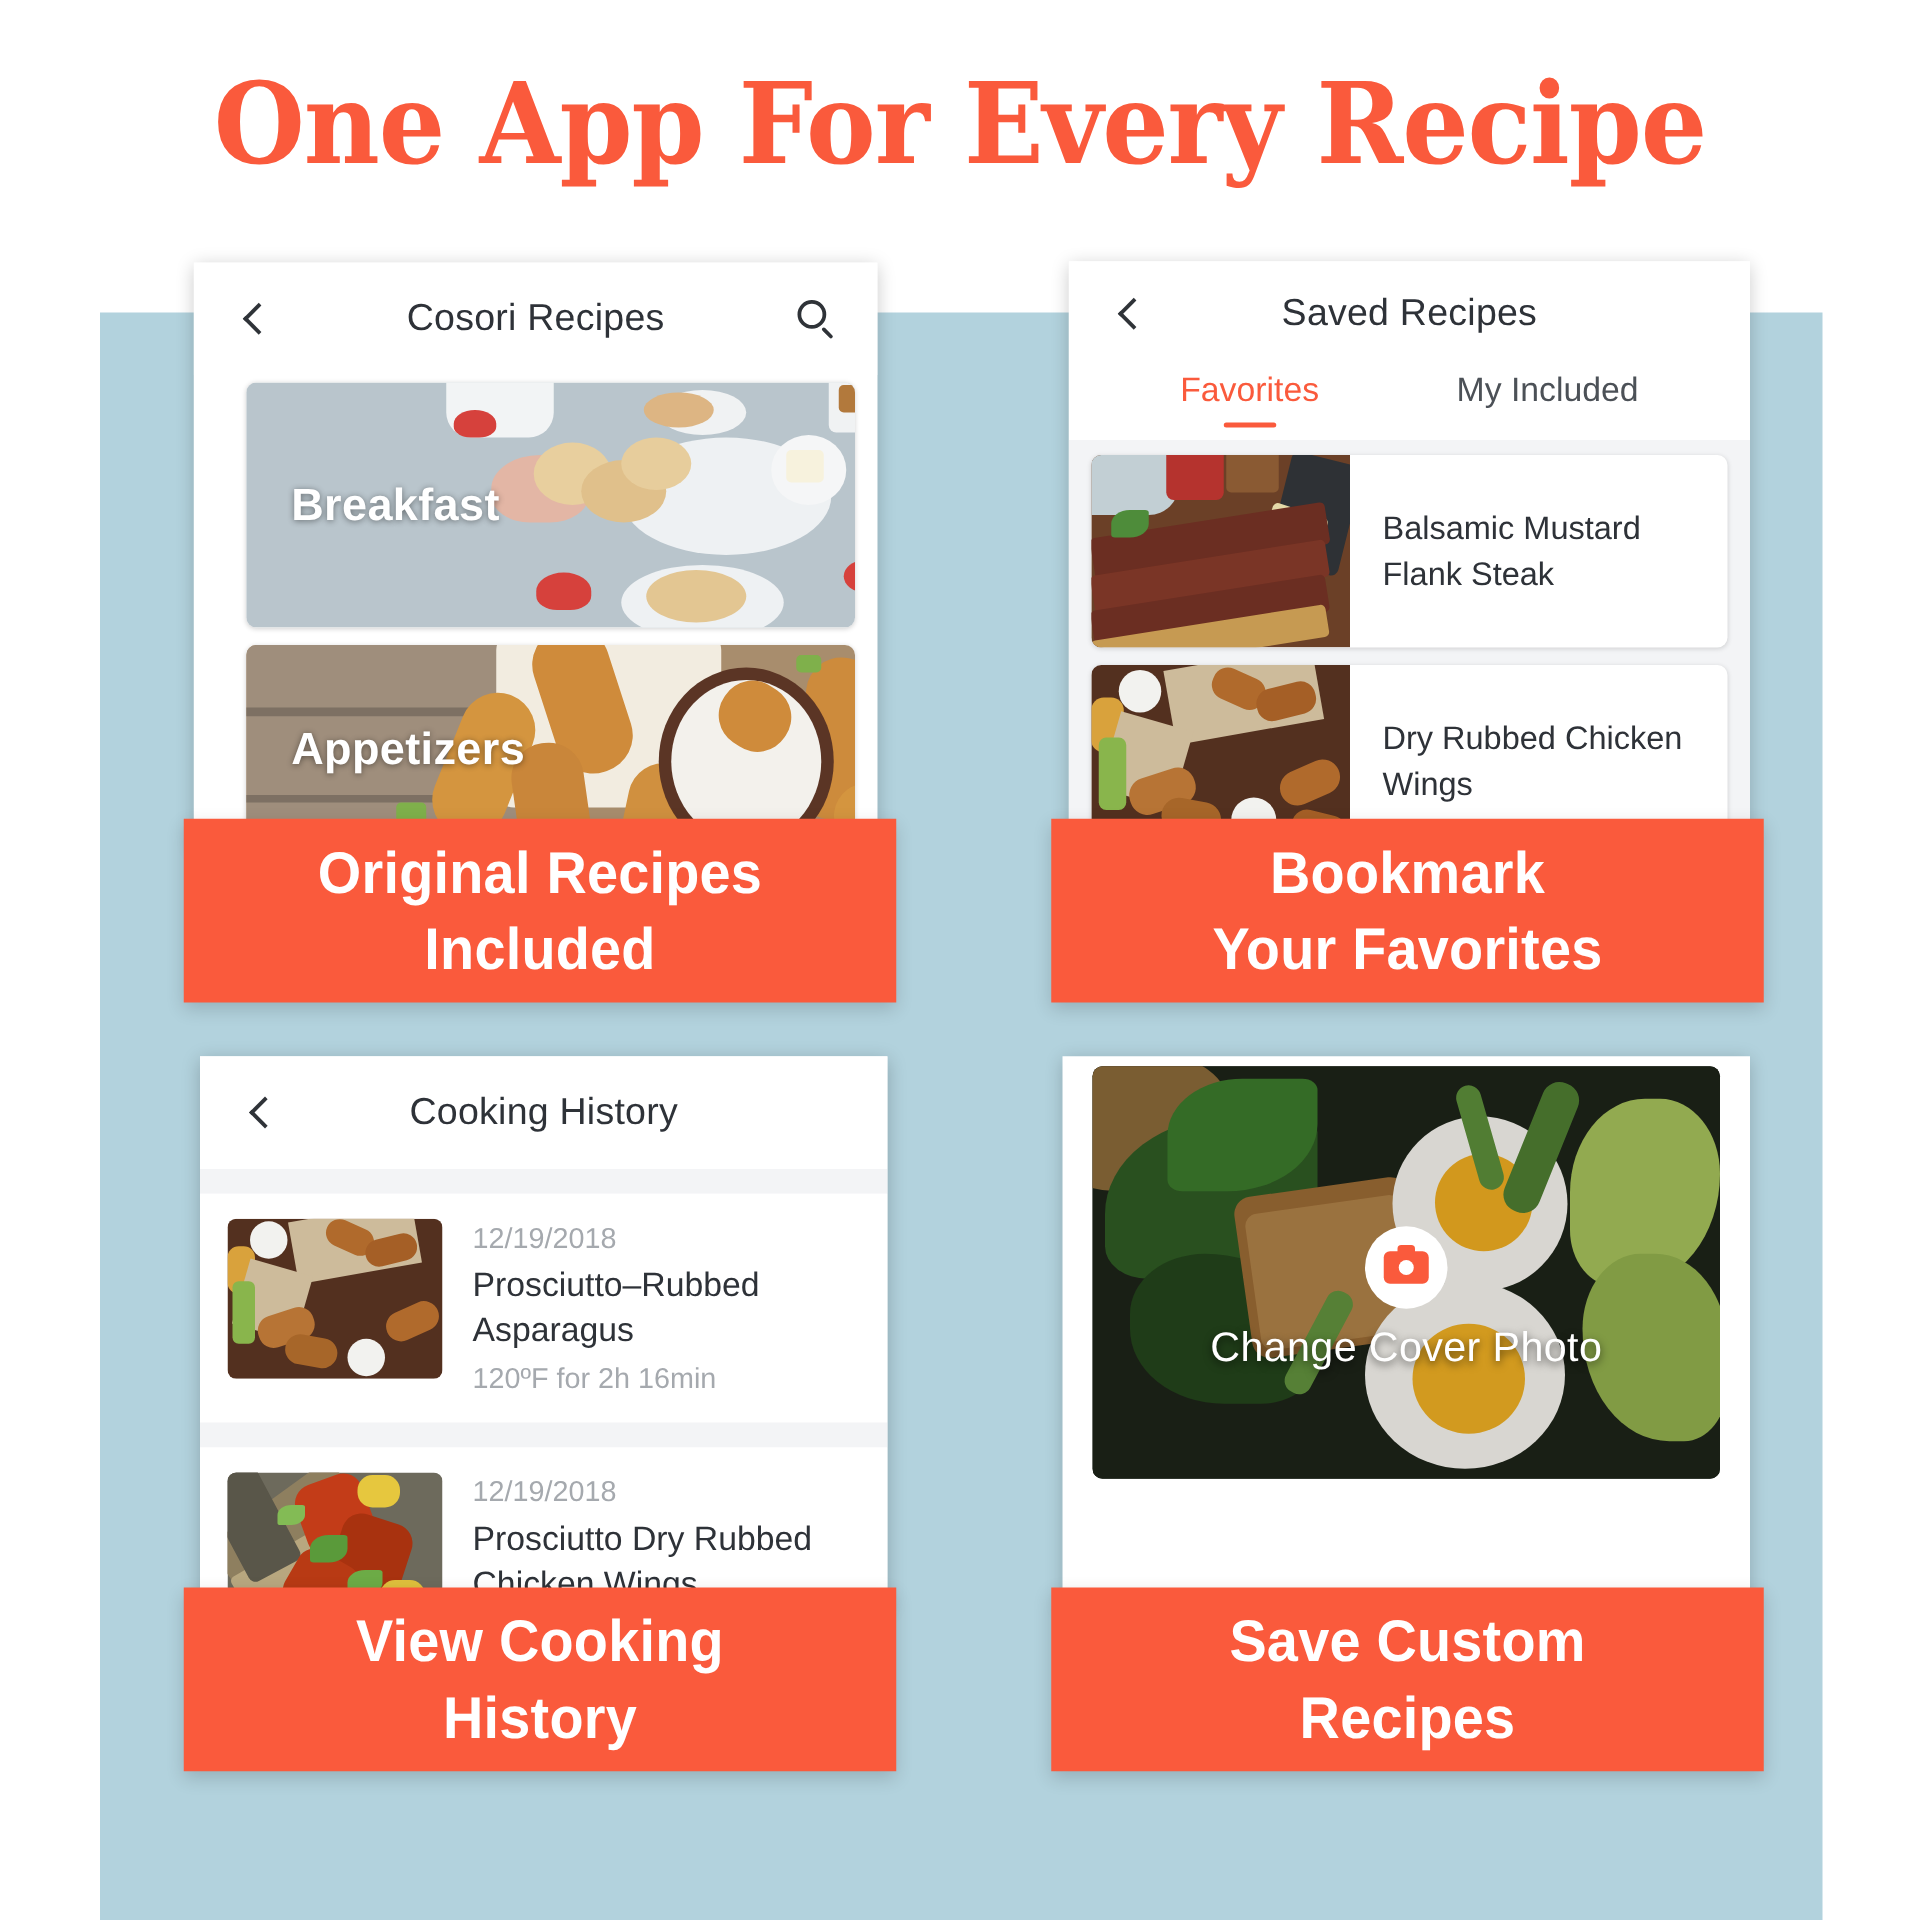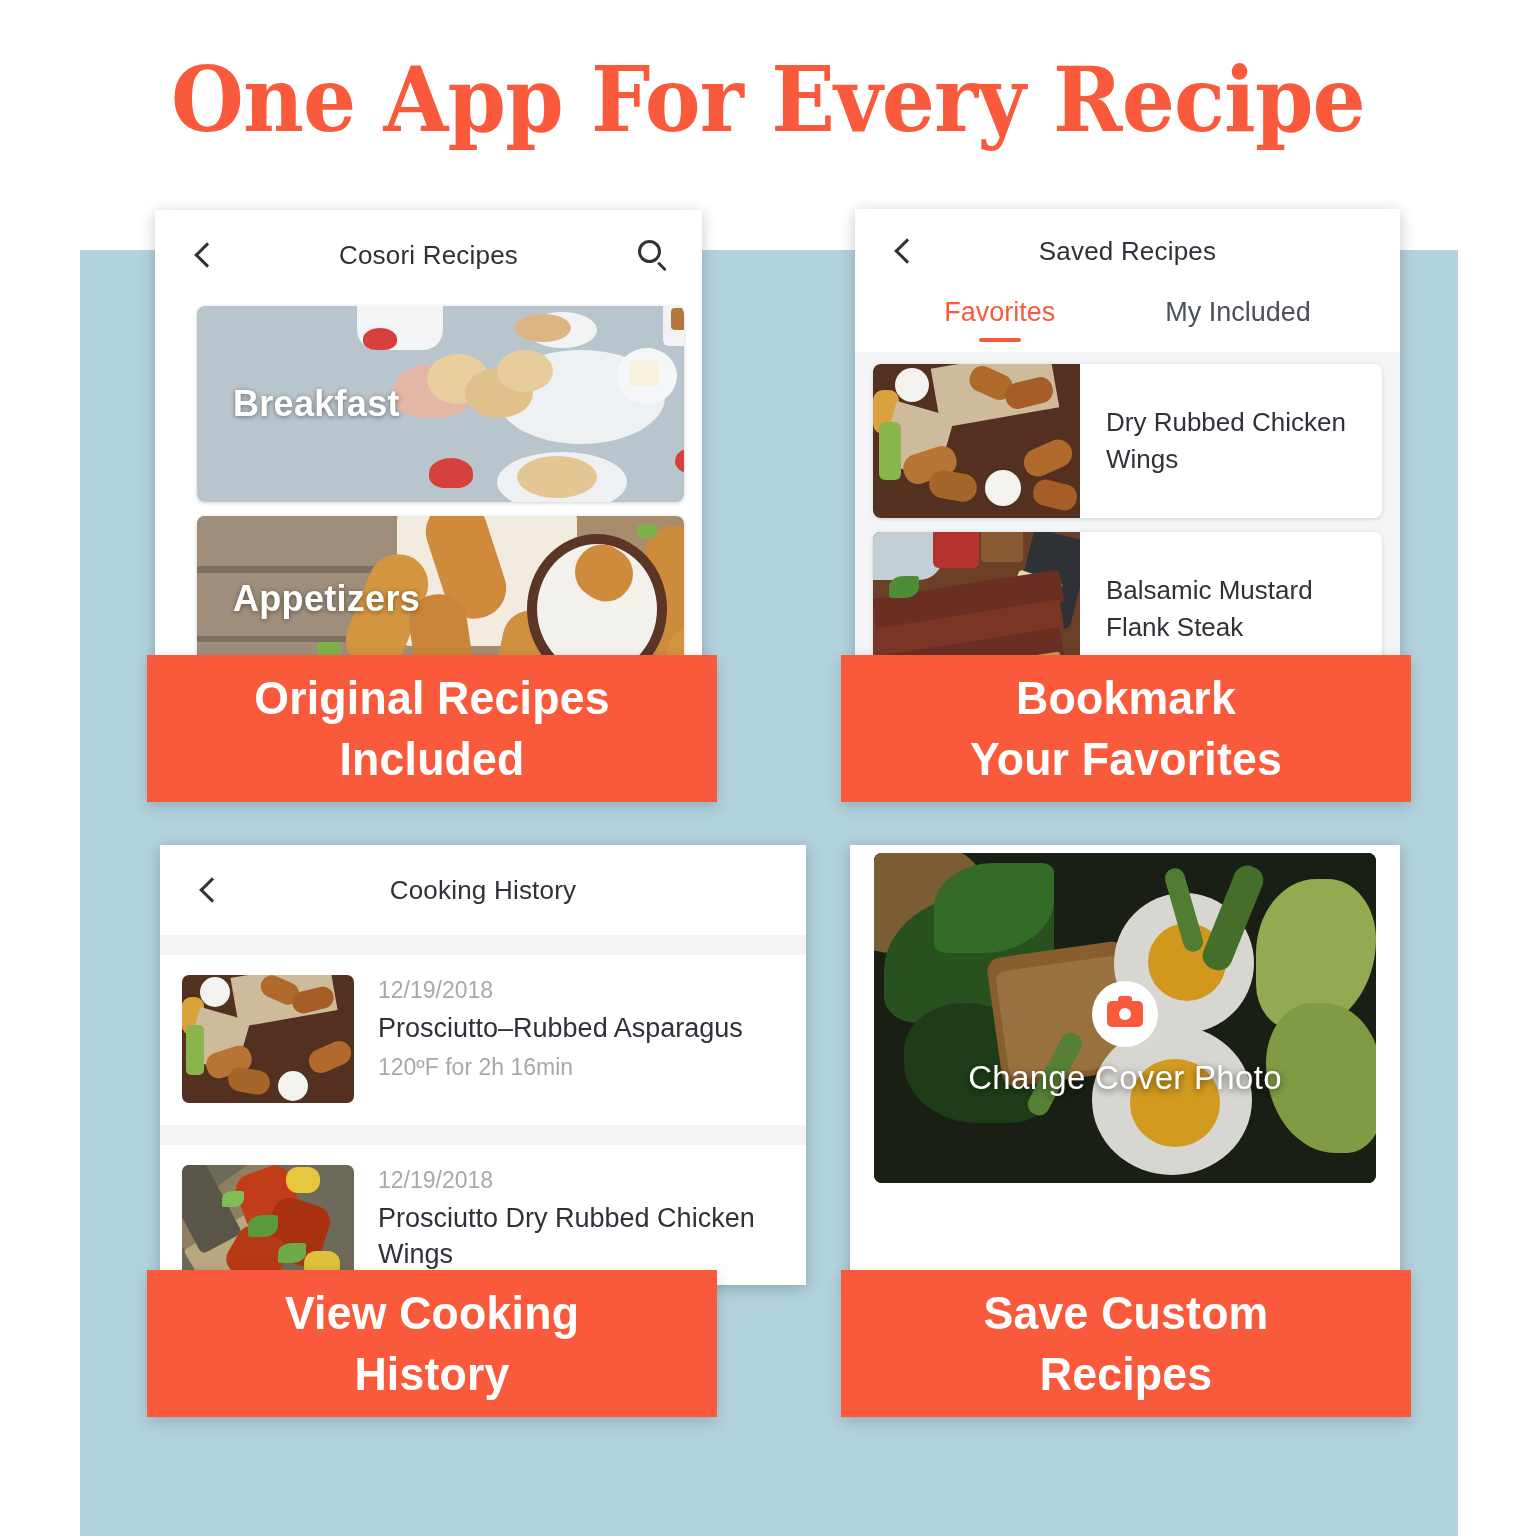--- a/index.html
+++ b/index.html
@@ -35,36 +35,36 @@
 
   
   .phone {
     position: absolute;
     background: #ffffff;
     overflow: hidden;
     box-shadow: 0 3px 14px rgba(0,0,0,0.22);
   }
   .phone.tl { left: 155px;  top: 210px;  width: 547px;  height: 465px; }
   .phone.tr { left: 855px;  top: 209px;  width: 545px;  height: 465px; }
-  .phone.bl { left: 160px;  top: 845px;  width: 646px;  height: 440px; }
+  .phone.bl { left: 160px;  top: 845px;  width: 550px;  height: 440px; }
   .phone.br { left: 850px;  top: 845px;  width: 550px;  height: 440px; }
 
   
   .navbar {
     position: relative;
     height: 90px;
     background: #ffffff;
     display: flex; align-items: center;
     padding: 0 26px;
   }
   .navbar.short { height: 84px; }
   .nav-title {
     position: absolute; left: 0; right: 0;
     text-align: center;
-    font-size: 26px;
+    font-size: 30px;
     color: #2e3238;
     letter-spacing: 0.2px;
     pointer-events: none;
   }
   .nav-left, .nav-right {
     position: relative; z-index: 2;
     display: flex; align-items: center; justify-content: center;
     width: 46px; height: 46px;
   }
   .nav-right { margin-left: auto; }
@@ -326,52 +326,52 @@
       </div>
       <div class="tab">
         <span>My Included</span>
       </div>
     </div>
 
     <div class="saved-body">
 
       <div class="saved-row">
         <div class="saved-thumb">
+          <div class="blob" style="left:0;top:0;width:207px;height:154px;background:#6b4027;border-radius:0;"></div>
+          <div class="blob" style="left:0;top:0;width:70px;height:48px;background:#c2cfd4;border-radius:0 0 24px 0;"></div>
+          <div class="blob" style="left:60px;top:-8px;width:46px;height:44px;background:#b5332e;border-radius:6px;"></div>
+          <div class="blob" style="left:108px;top:-10px;width:42px;height:40px;background:#8a5a33;border-radius:4px;"></div>
+          <div class="blob" style="left:150px;top:2px;width:58px;height:90px;background:#2e3135;border-radius:6px;transform:rotate(14deg);"></div>
+          <div class="blob" style="left:142px;top:44px;width:46px;height:22px;background:#e4d9a8;border-radius:4px;transform:rotate(18deg);"></div>
+          <div class="blob" style="left:0;top:52px;width:190px;height:34px;background:#6b2e22;border-radius:4px;transform:rotate(-9deg);"></div>
+          <div class="blob" style="left:0;top:82px;width:190px;height:30px;background:#7a3526;border-radius:4px;transform:rotate(-9deg);"></div>
+          <div class="blob" style="left:0;top:110px;width:190px;height:30px;background:#6b2e22;border-radius:4px;transform:rotate(-9deg);"></div>
+          <div class="blob" style="left:0;top:134px;width:190px;height:26px;background:#c69a52;border-radius:4px;transform:rotate(-9deg);"></div>
+          <div class="blob" style="left:16px;top:44px;width:30px;height:22px;background:#4e8c3a;border-radius:50% 10% 50% 10%;"></div>
+        </div>
+        <div class="saved-title">Balsamic Mustard Flank Steak</div>
+      </div>
+
+      <div class="saved-row">
+        <div class="saved-thumb">
           <div class="blob" style="left:0;top:0;width:207px;height:154px;background:#53301f;border-radius:0;"></div>
           <div class="blob" style="left:62px;top:-6px;width:120px;height:60px;background:#cdbb9b;border-radius:0;transform:rotate(-10deg);"></div>
           <div class="blob" style="left:96px;top:6px;width:44px;height:26px;background:#b06a2c;border-radius:12px;transform:rotate(24deg);"></div>
           <div class="blob" style="left:132px;top:16px;width:48px;height:26px;background:#a55f26;border-radius:12px;transform:rotate(-14deg);"></div>
           <div class="blob" style="left:22px;top:4px;width:34px;height:34px;background:#f2f2ef;border-radius:50%;"></div>
           <div class="blob" style="left:0px;top:26px;width:26px;height:44px;background:#d9a23c;border-radius:10px;"></div>
           <div class="blob" style="left:14px;top:44px;width:60px;height:64px;background:#cdbb9b;border-radius:0;transform:rotate(16deg);"></div>
           <div class="blob" style="left:6px;top:58px;width:22px;height:58px;background:#89b54c;border-radius:6px;"></div>
           <div class="blob" style="left:30px;top:86px;width:54px;height:30px;background:#b77435;border-radius:14px;transform:rotate(-18deg);"></div>
           <div class="blob" style="left:56px;top:108px;width:48px;height:28px;background:#a76629;border-radius:14px;transform:rotate(10deg);"></div>
           <div class="blob" style="left:112px;top:106px;width:36px;height:36px;background:#f2f2ef;border-radius:50%;"></div>
           <div class="blob" style="left:150px;top:80px;width:50px;height:28px;background:#b06a2c;border-radius:14px;transform:rotate(-24deg);"></div>
           <div class="blob" style="left:160px;top:118px;width:44px;height:26px;background:#a55f26;border-radius:12px;transform:rotate(14deg);"></div>
         </div>
         <div class="saved-title">Dry Rubbed Chicken Wings</div>
-      </div>
-
-      <div class="saved-row">
-        <div class="saved-thumb">
-          <div class="blob" style="left:0;top:0;width:207px;height:154px;background:#6b4027;border-radius:0;"></div>
-          <div class="blob" style="left:0;top:0;width:70px;height:48px;background:#c2cfd4;border-radius:0 0 24px 0;"></div>
-          <div class="blob" style="left:60px;top:-8px;width:46px;height:44px;background:#b5332e;border-radius:6px;"></div>
-          <div class="blob" style="left:108px;top:-10px;width:42px;height:40px;background:#8a5a33;border-radius:4px;"></div>
-          <div class="blob" style="left:150px;top:2px;width:58px;height:90px;background:#2e3135;border-radius:6px;transform:rotate(14deg);"></div>
-          <div class="blob" style="left:142px;top:44px;width:46px;height:22px;background:#e4d9a8;border-radius:4px;transform:rotate(18deg);"></div>
-          <div class="blob" style="left:0;top:52px;width:190px;height:34px;background:#6b2e22;border-radius:4px;transform:rotate(-9deg);"></div>
-          <div class="blob" style="left:0;top:82px;width:190px;height:30px;background:#7a3526;border-radius:4px;transform:rotate(-9deg);"></div>
-          <div class="blob" style="left:0;top:110px;width:190px;height:30px;background:#6b2e22;border-radius:4px;transform:rotate(-9deg);"></div>
-          <div class="blob" style="left:0;top:134px;width:190px;height:26px;background:#c69a52;border-radius:4px;transform:rotate(-9deg);"></div>
-          <div class="blob" style="left:16px;top:44px;width:30px;height:22px;background:#4e8c3a;border-radius:50% 10% 50% 10%;"></div>
-        </div>
-        <div class="saved-title">Balsamic Mustard Flank Steak</div>
       </div>
 
     </div>
   </div>
 
   <div class="banner b2">
     <span>Bookmark</span>
     <span>Your Favorites</span>
   </div>
 

